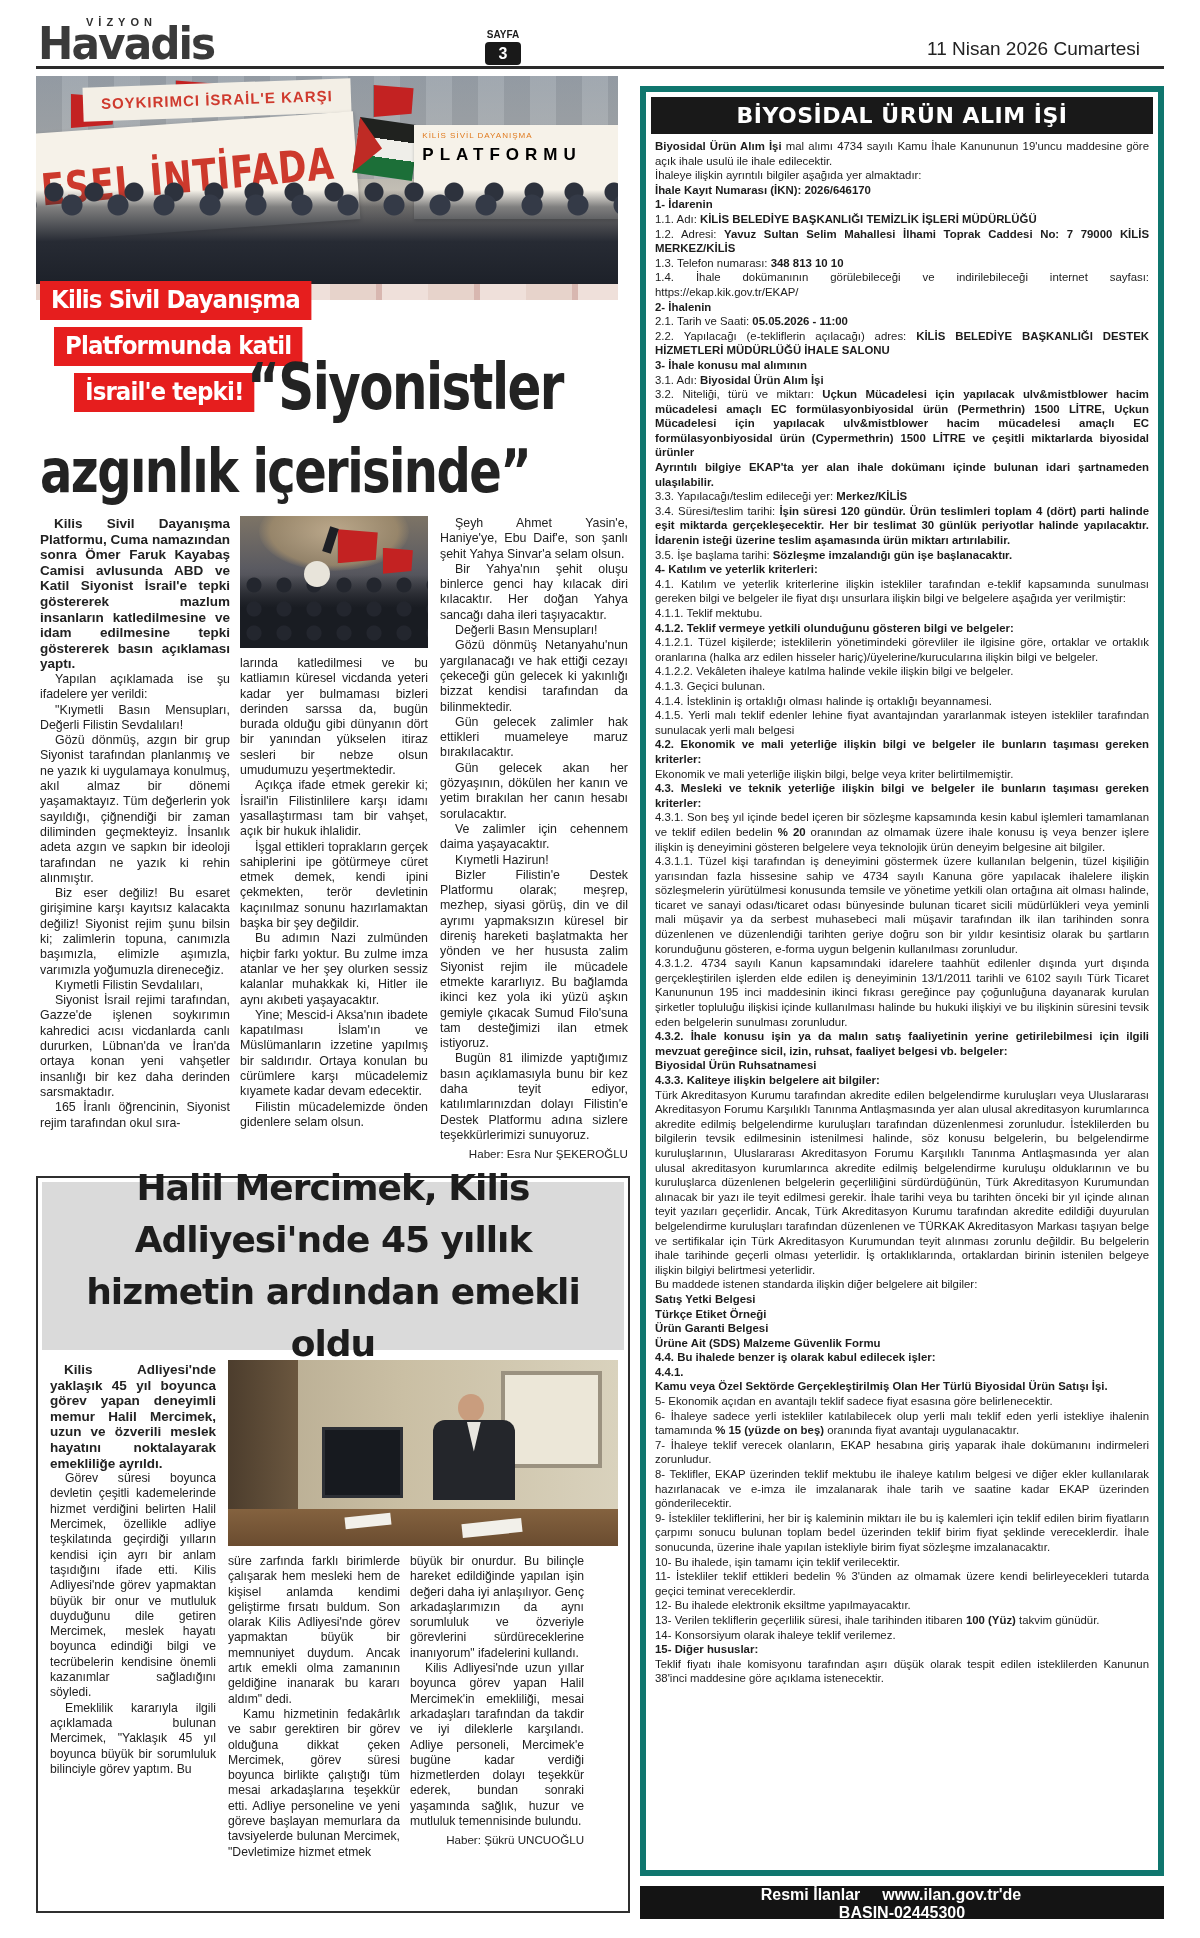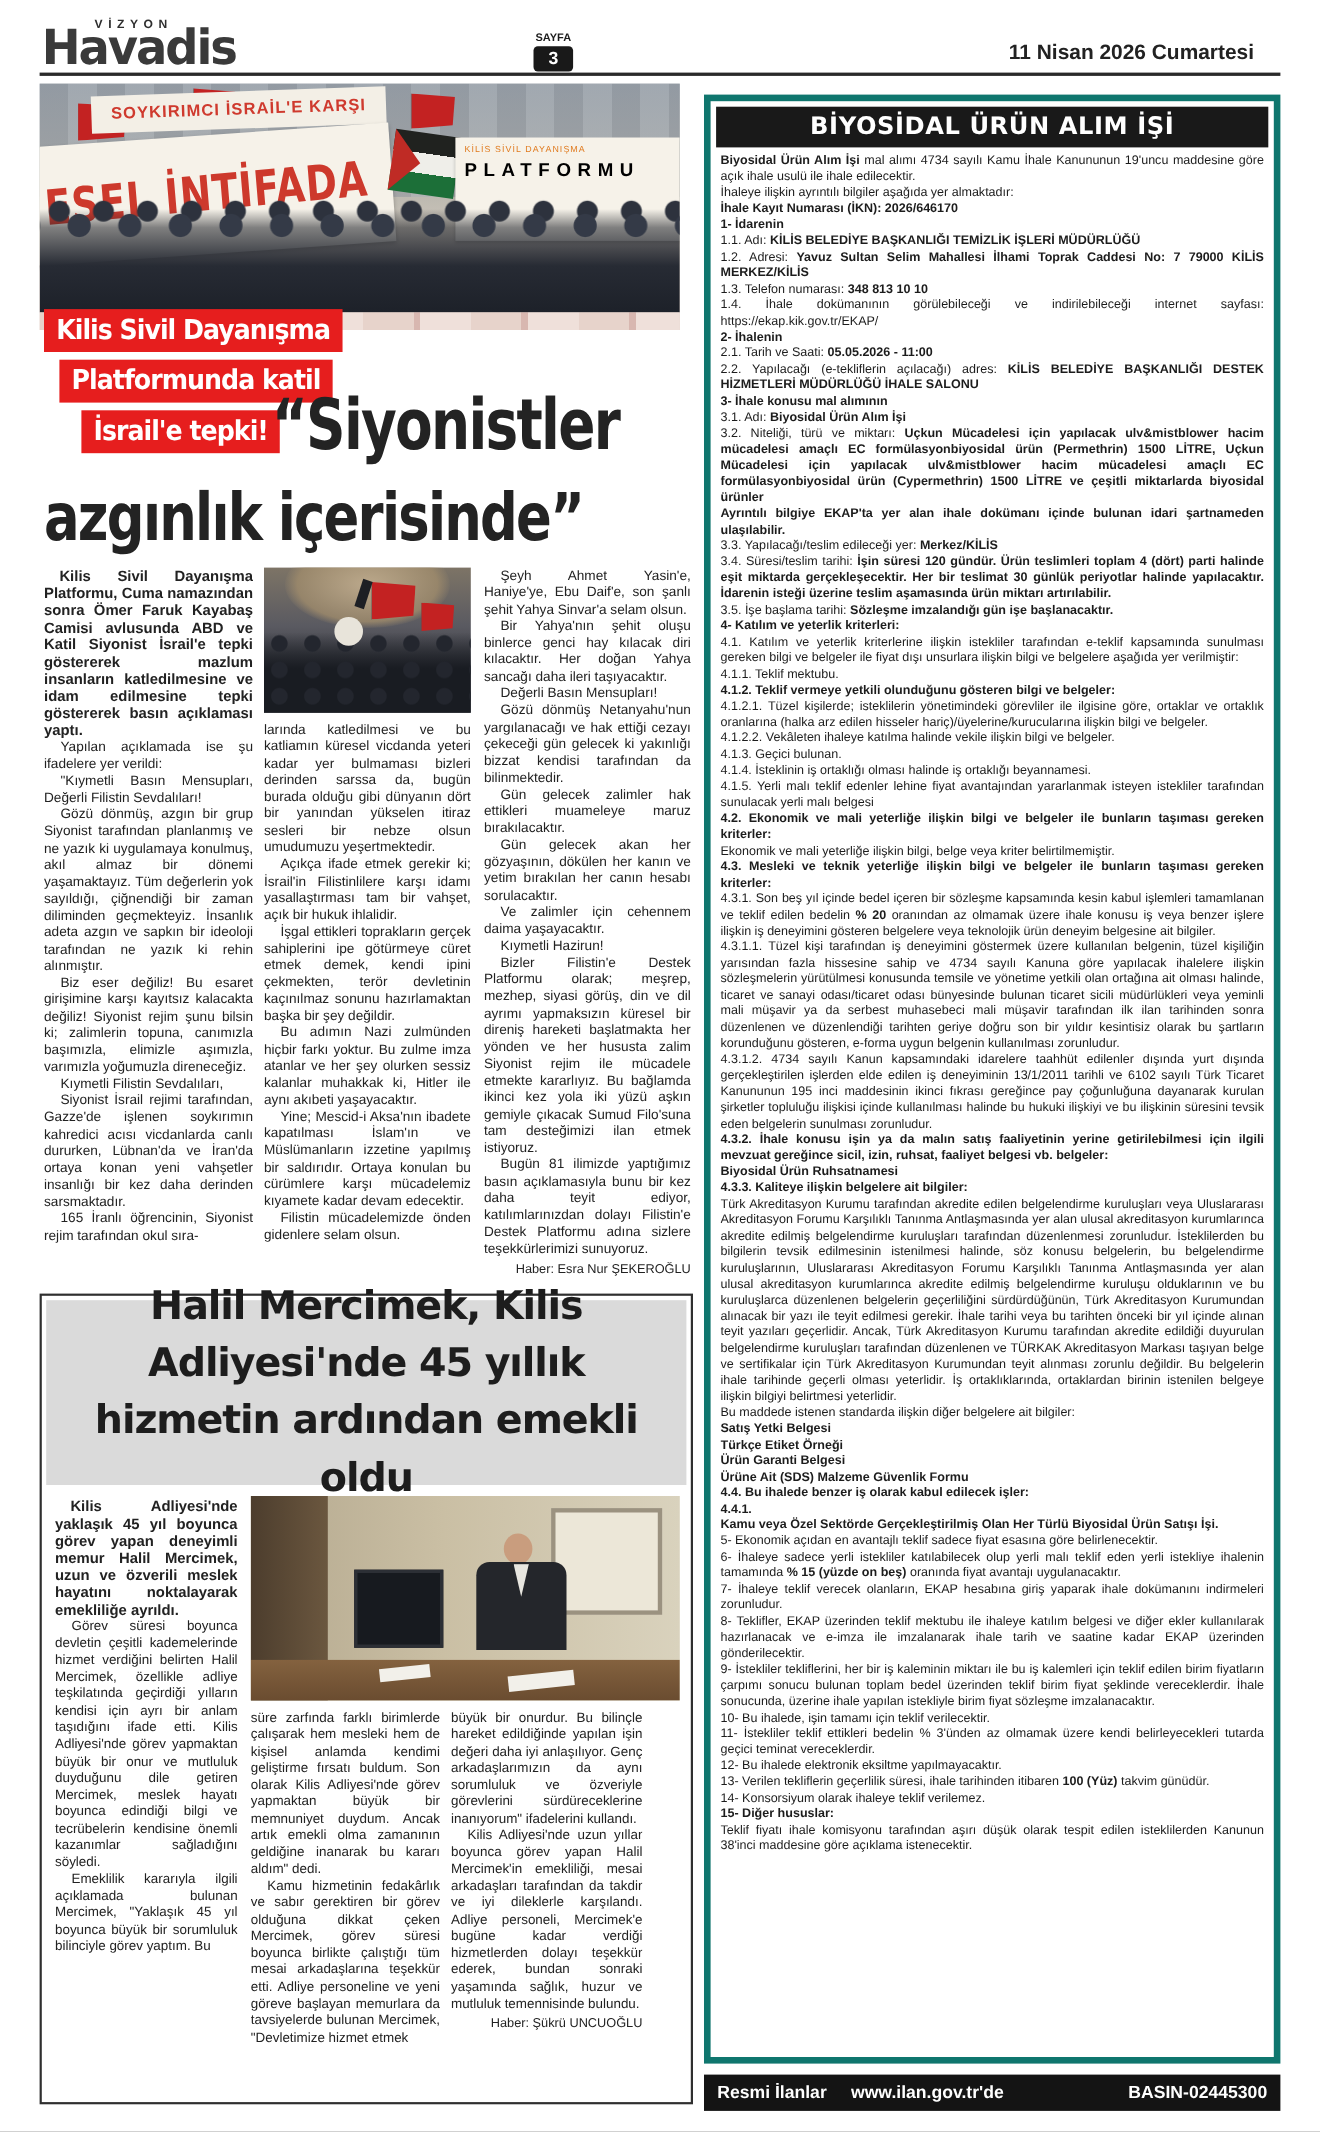--- a/index.html
+++ b/index.html
@@ -5,21 +5,21 @@
   html,body{margin:0;padding:0;background:#888;}
   .page{position:relative;width:1200px;height:1938px;background:#ffffff;margin:0 auto;
         font-family:"Liberation Sans",sans-serif;color:#1c1c1c;overflow:hidden;}
   
   .masthead-top{position:absolute;left:86px;top:16px;font-size:11px;font-weight:bold;letter-spacing:5px;color:#2e2e2e;}
   .masthead{position:absolute;left:38px;top:18px;font-family:"DejaVu Sans",sans-serif;font-weight:bold;
             font-size:44px;color:#3a3a3a;letter-spacing:-2px;transform:scaleX(.96);transform-origin:left top;}
   .page-label{position:absolute;left:478px;top:29px;width:50px;text-align:center;font-size:10px;font-weight:bold;}
   .page-num-box{position:absolute;left:485px;top:42px;width:36px;height:23px;background:#191919;border-radius:4px;
             color:#fff;font-weight:bold;font-size:16px;display:flex;align-items:center;justify-content:center;}
-  .date{position:absolute;right:60px;top:38px;font-size:19px;font-weight:bold;color:#222;text-align:right;}
+  .date{position:absolute;right:60px;top:38px;font-size:19px;font-weight:normal;color:#222;text-align:right;}
   .header-rule{position:absolute;left:36px;top:66px;width:1128px;height:3px;background:#2a2a2a;}
   
   .photo1{position:absolute;left:36px;top:76px;width:582px;height:224px;overflow:hidden;
           background:linear-gradient(180deg,#98a0a8 0%,#b4b2aa 38%,#cfc8bd 62%,#e6d2ca 100%);}
   .ph1-building{position:absolute;left:0;top:0;right:0;height:46%;
           background:repeating-linear-gradient(90deg,#8e959e 0 26px,#a8afb7 26px 52px);opacity:.55;}
   .flag{position:absolute;background:#c32222;clip-path:polygon(0 0,100% 10%,95% 90%,0 100%);}
   .flag::before{content:"";position:absolute;left:-2px;top:0;width:2px;height:160%;background:#555;}
   .banner-top{position:absolute;left:8%;top:3%;width:46%;height:15%;background:#f3efe6;transform:rotate(-2deg);
           color:#cf3a2e;font-weight:bold;font-size:15px;display:flex;align-items:center;justify-content:center;
@@ -89,21 +89,21 @@
   .ph3-desk{position:absolute;left:0;right:0;bottom:0;height:20%;background:linear-gradient(180deg,#84623f,#6a4c30);}
   .ph3-paper{position:absolute;background:#f2f0ea;transform:rotate(-6deg);}
   
   .notice{position:absolute;left:640px;top:86px;width:524px;height:1790px;border:6px solid #0f766e;background:#fff;box-sizing:border-box;}
   .notice-title{margin:5px;height:37px;background:#191919;color:#fff;display:flex;align-items:center;justify-content:center;
           font-family:"DejaVu Sans",sans-serif;font-weight:bold;font-size:22px;letter-spacing:.5px;}
   .notice-text{margin:4px 9px 0 9px;font-size:11.4px;line-height:14.6px;text-align:justify;overflow:hidden;height:1718px;}
   .notice-text .para{text-indent:0;margin:0;}
   .footerbar{position:absolute;left:640px;top:1886px;width:524px;height:33px;background:#141414;color:#fff;
           display:flex;align-items:center;justify-content:space-between;padding:0 12px;box-sizing:border-box;
-          font-weight:bold;font-size:16px;}
+          font-weight:bold;font-size:16px;flex-direction:column;}
   .footerbar .lft span{margin-right:22px;}
 </style>
 </head>
 <body>
 
 <div class="page">
 
   <div class="masthead-top">VİZYON</div>
   <div class="masthead">Havadis</div>
   <div class="page-label">SAYFA</div>

